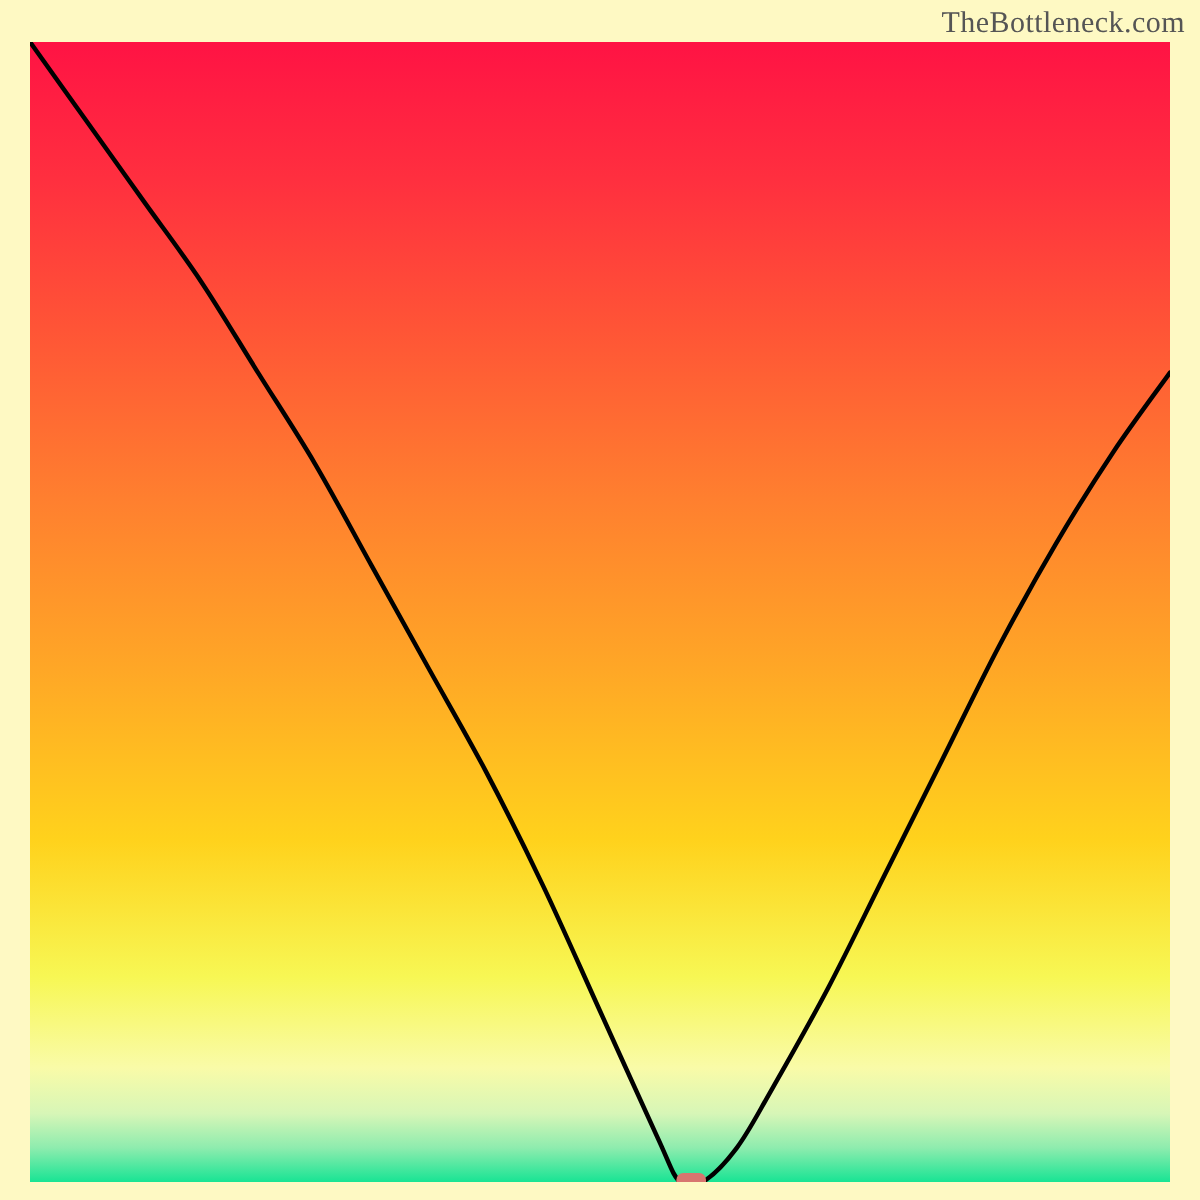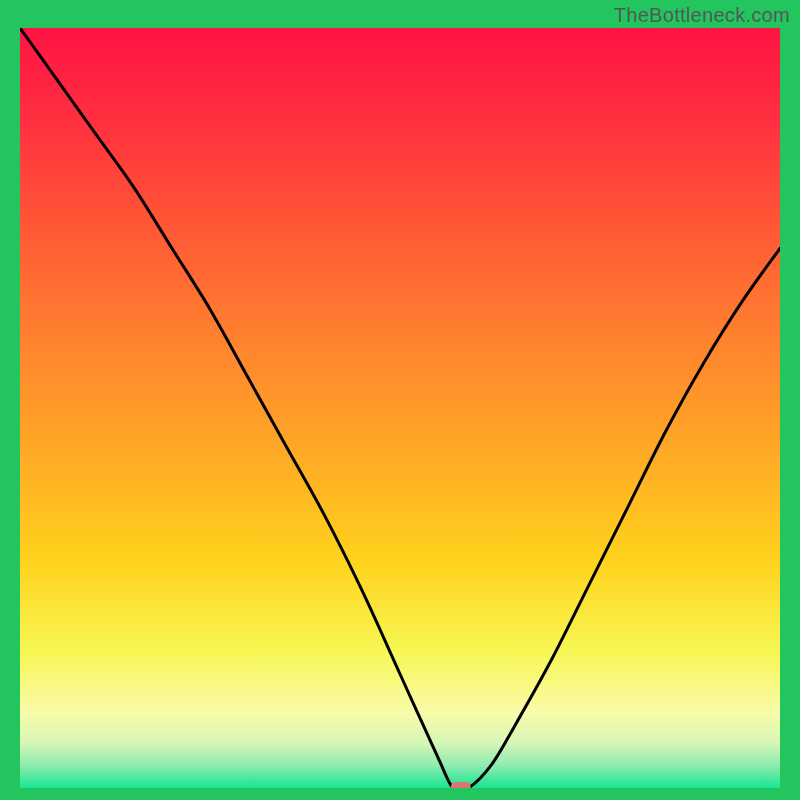--- a/index.html
+++ b/index.html
@@ -7,22 +7,23 @@
     padding: 0;
     width: 800px;
     height: 800px;
     background: #000;
     overflow: hidden;
     font-family: Arial, Helvetica, sans-serif;
   }
   .outer {
     width: 800px;
     height: 800px;
-    background: #22c55e;
+    background: #fef9c3;
     position: relative;
+    font-family: Liberation Serif, serif;
   }
   .watermark {
     position: absolute;
     top: 4px;
     right: 10px;
     color: #555;
     font-size: 20px;
     font-weight: 500;
     letter-spacing: 0.3px;
     z-index: 10;

